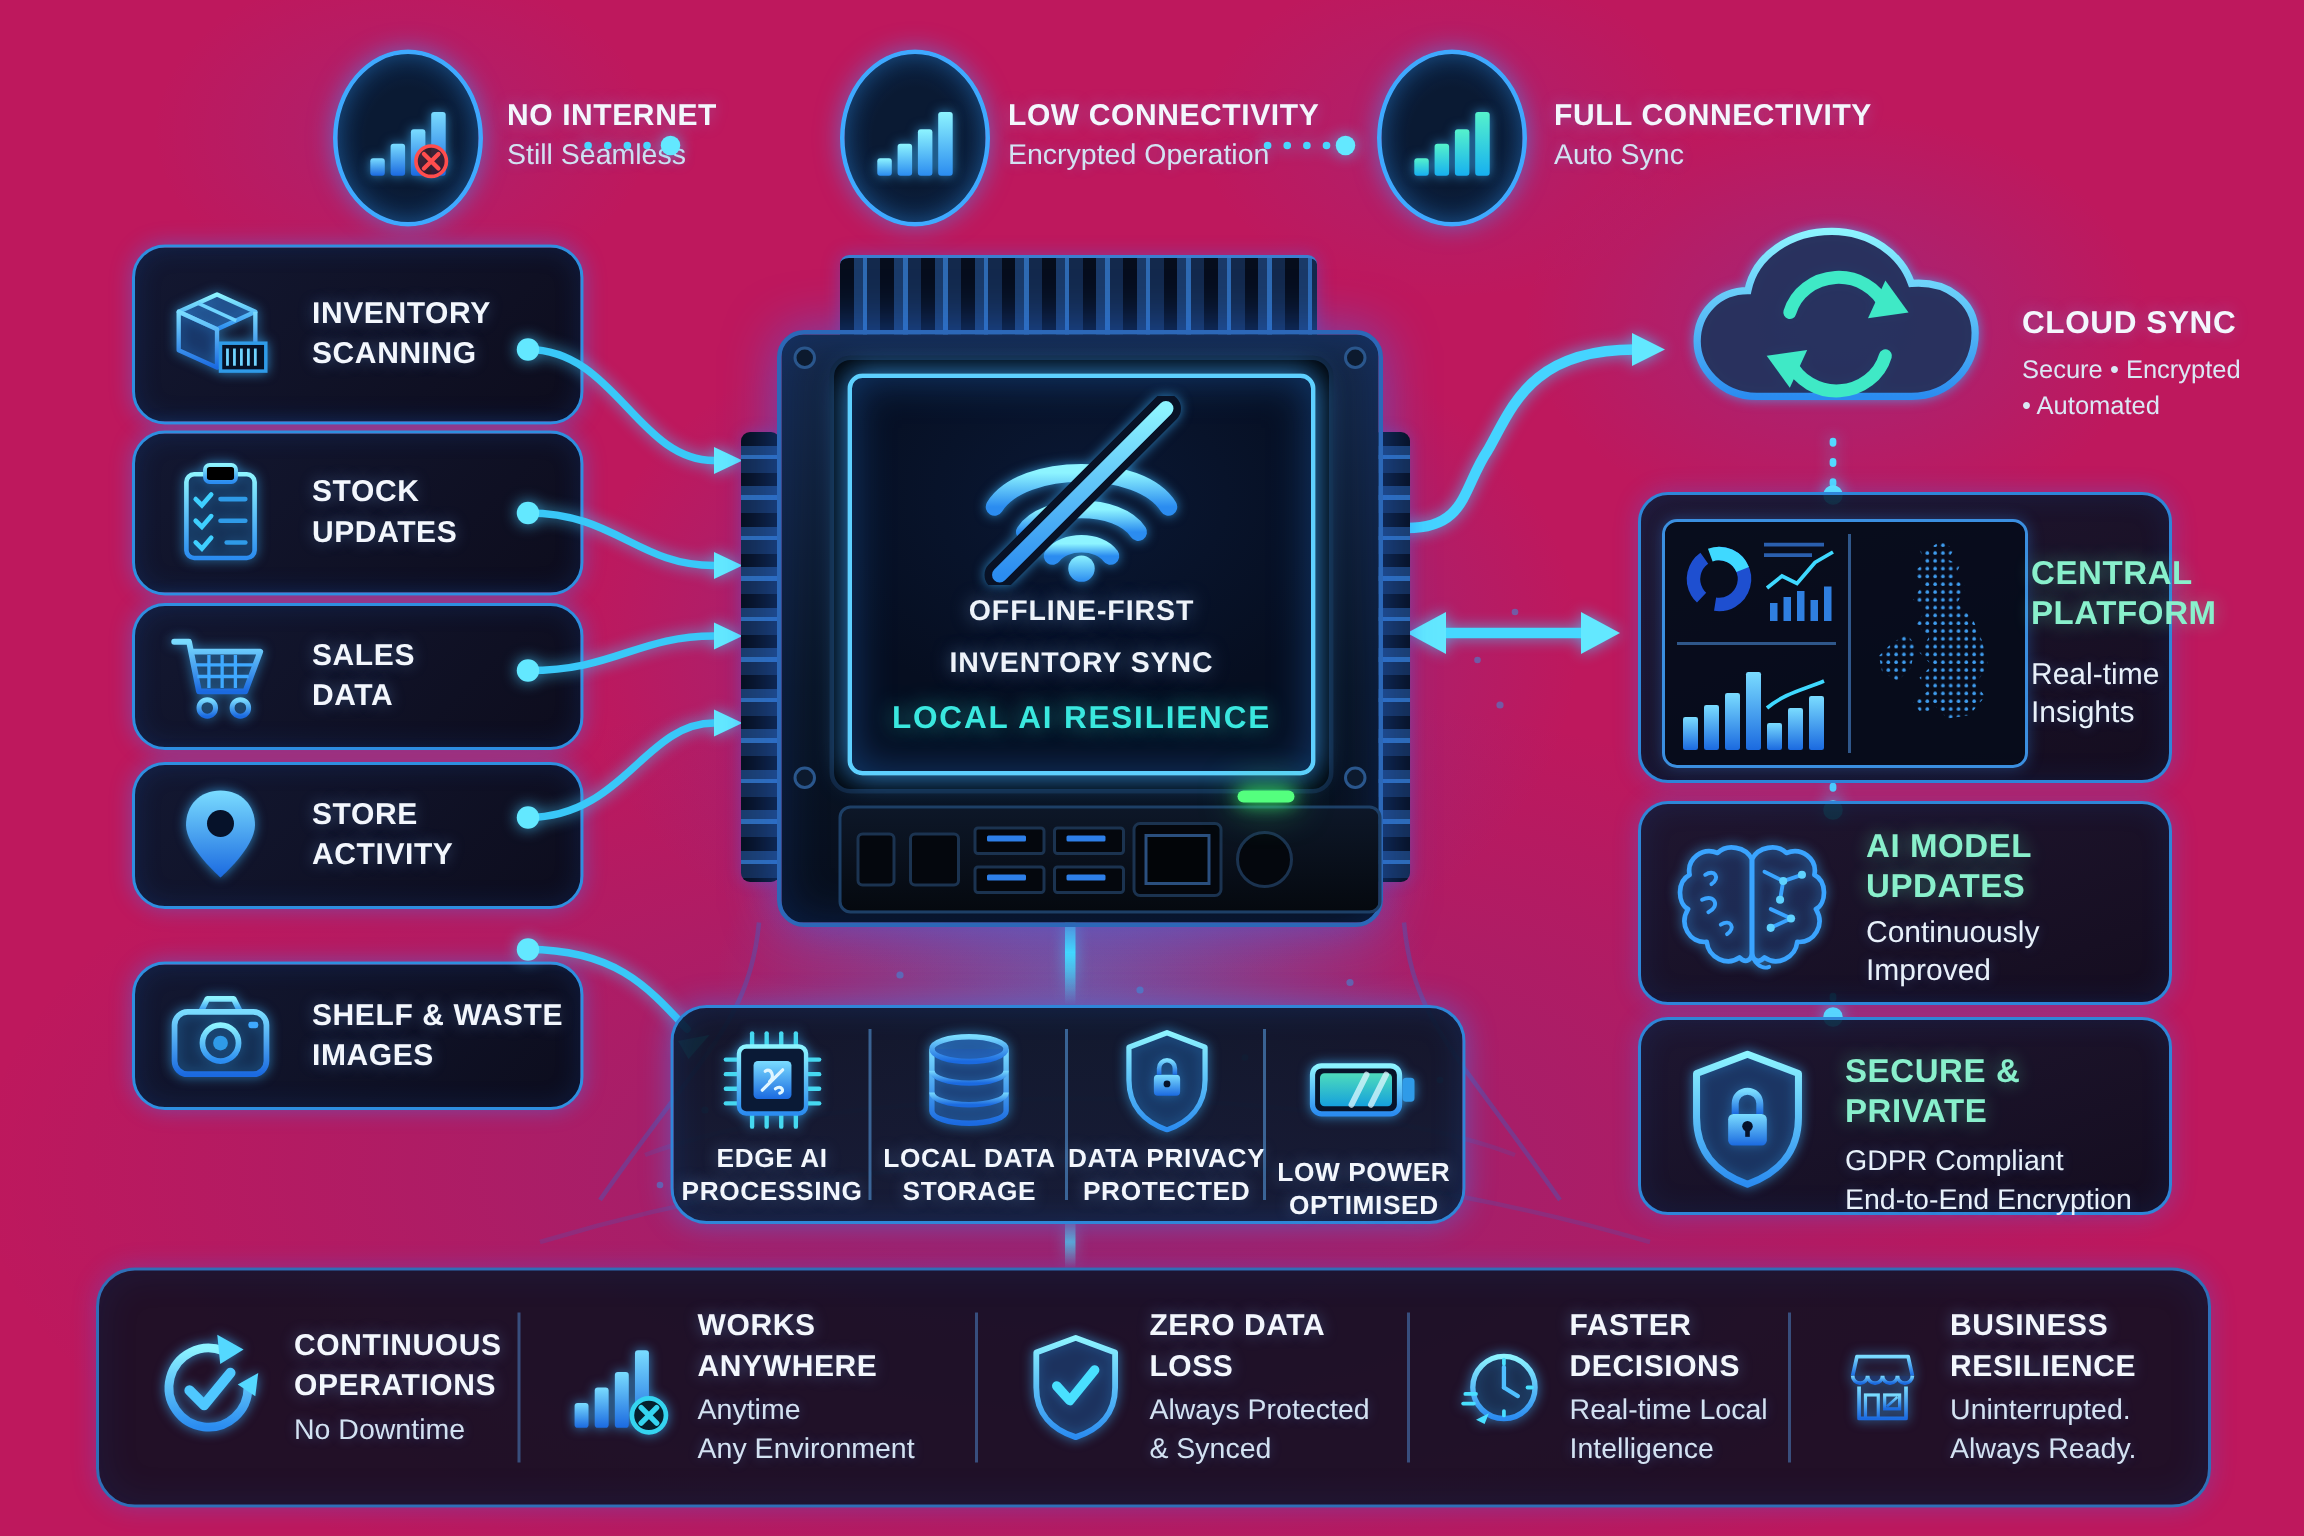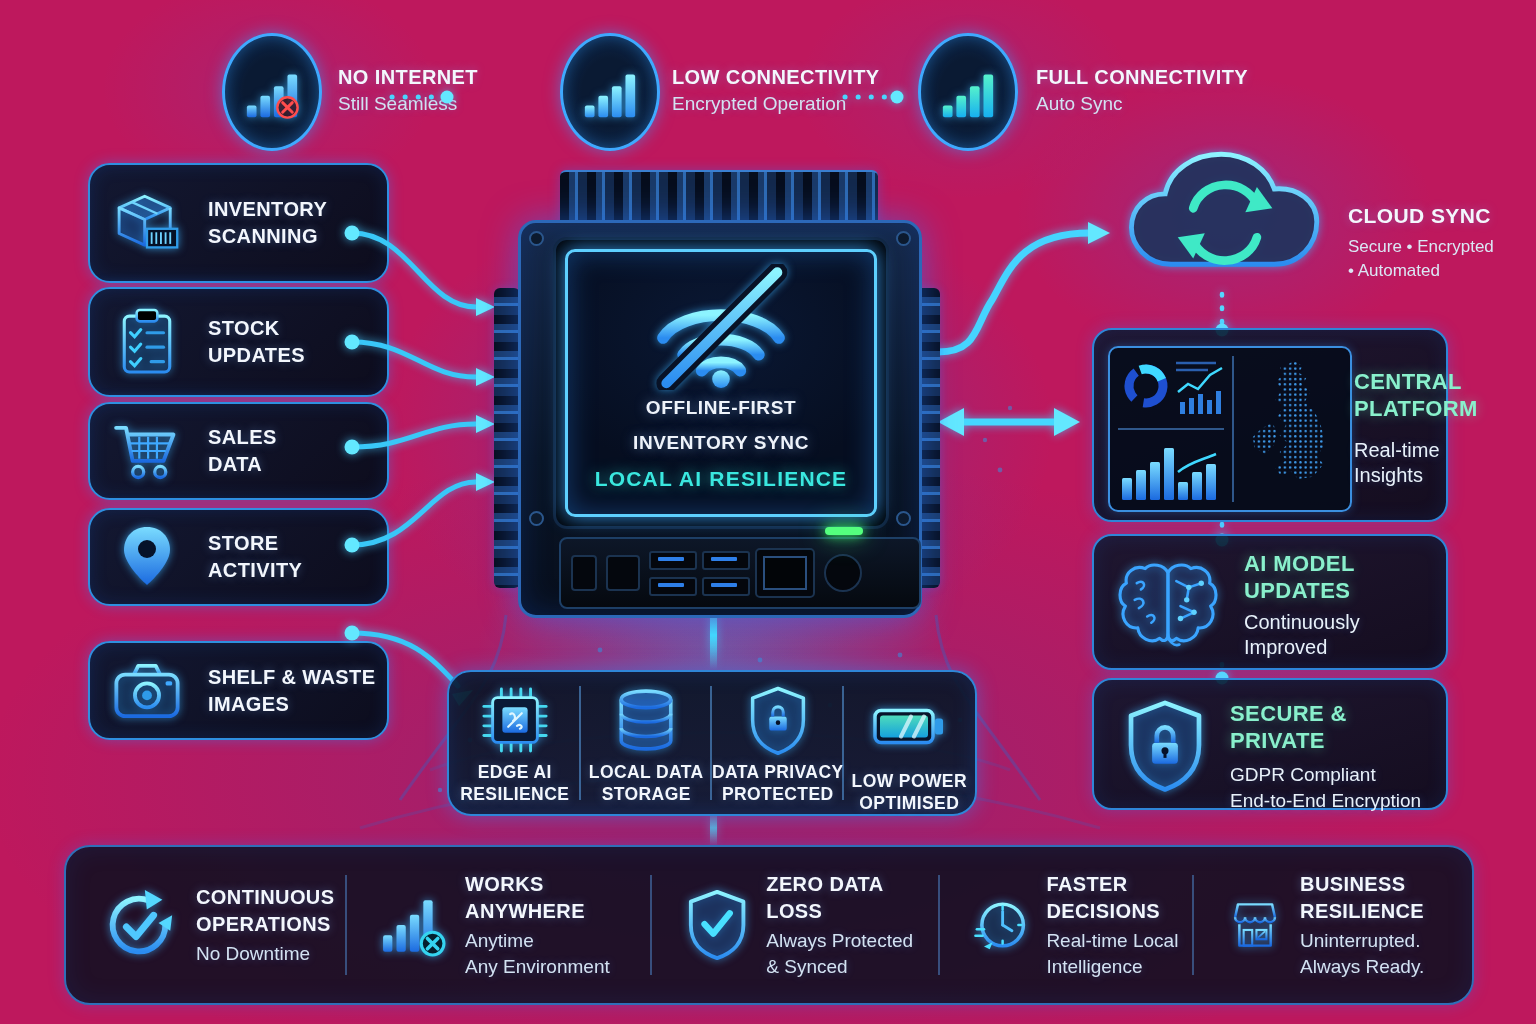--- a/index.html
+++ b/index.html
@@ -498,21 +498,21 @@
           <path d="M60,22 H68"></path>
             <path d="M60,32 H68"></path>
             <path d="M60,42 H68"></path>
             <path d="M60,52 H68"></path>
         </g>
         <rect x="13" y="13" width="46" height="46" rx="5" fill="#0a1a36" stroke="url(#gC)" stroke-width="3"></rect>
         <rect x="23" y="23" width="26" height="26" rx="3" fill="url(#gB)"></rect>
         <path d="M29,43 L43,29 M31,30 C35,27 38,34 34,37 M38,42 C42,39 45,44 41,45" stroke="#dff6ff" stroke-width="2.2" fill="none" stroke-linecap="round"></path>
       </svg>
       <div class="lbl h-white preline">EDGE AI
-RESILIENCE</div>
+PROCESSING</div>
       <div class="cap-div"></div>
     </div>
     <div class="cap-cell">
       <svg width="66" height="70" viewBox="0 0 64 64" class="icon-glow">
         <path d="M8,12 V52 A24,8 0 0 0 56,52 V12" fill="rgba(25,70,170,.3)" stroke="url(#gB)" stroke-width="3.5"></path>
         <ellipse cx="32" cy="12" rx="24" ry="8" fill="rgba(40,110,220,.4)" stroke="url(#gB)" stroke-width="3.5"></ellipse>
         <path d="M8,26 A24,8 0 0 0 56,26" fill="none" stroke="url(#gB)" stroke-width="3.5"></path>
         <path d="M8,40 A24,8 0 0 0 56,40" fill="none" stroke="url(#gB)" stroke-width="3.5"></path>
       </svg>
       <div class="lbl h-white preline">LOCAL DATA

